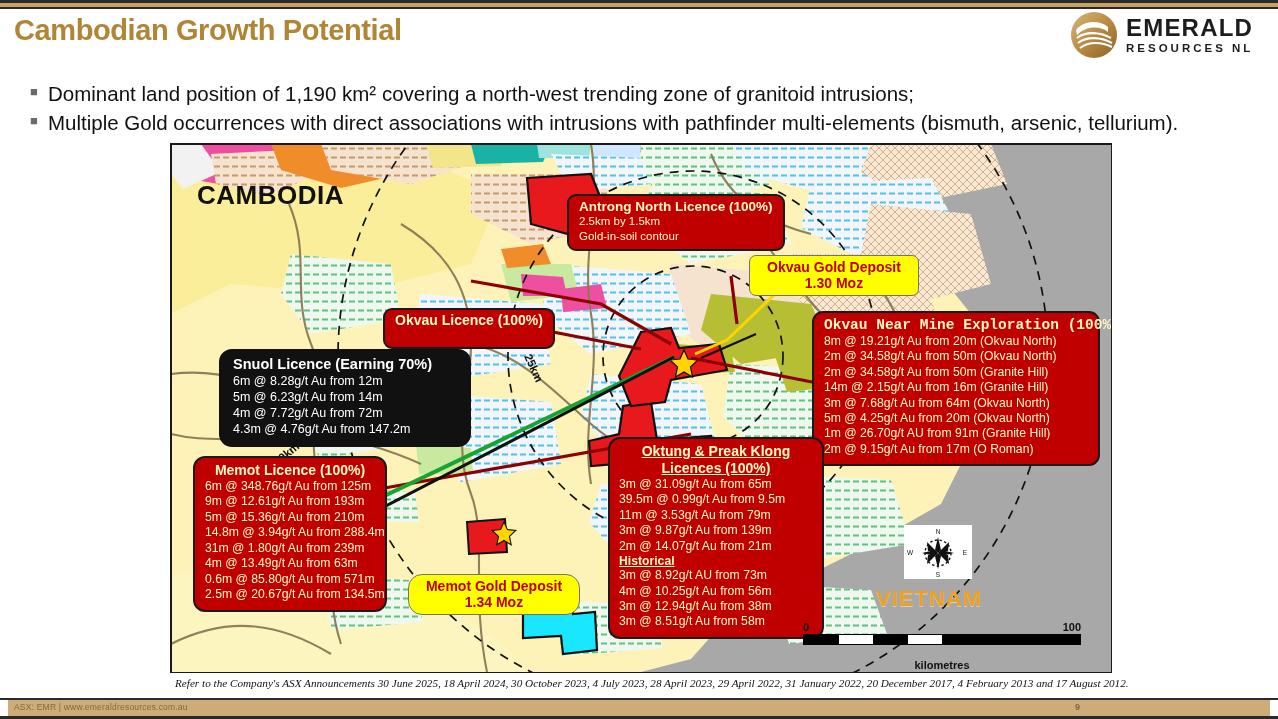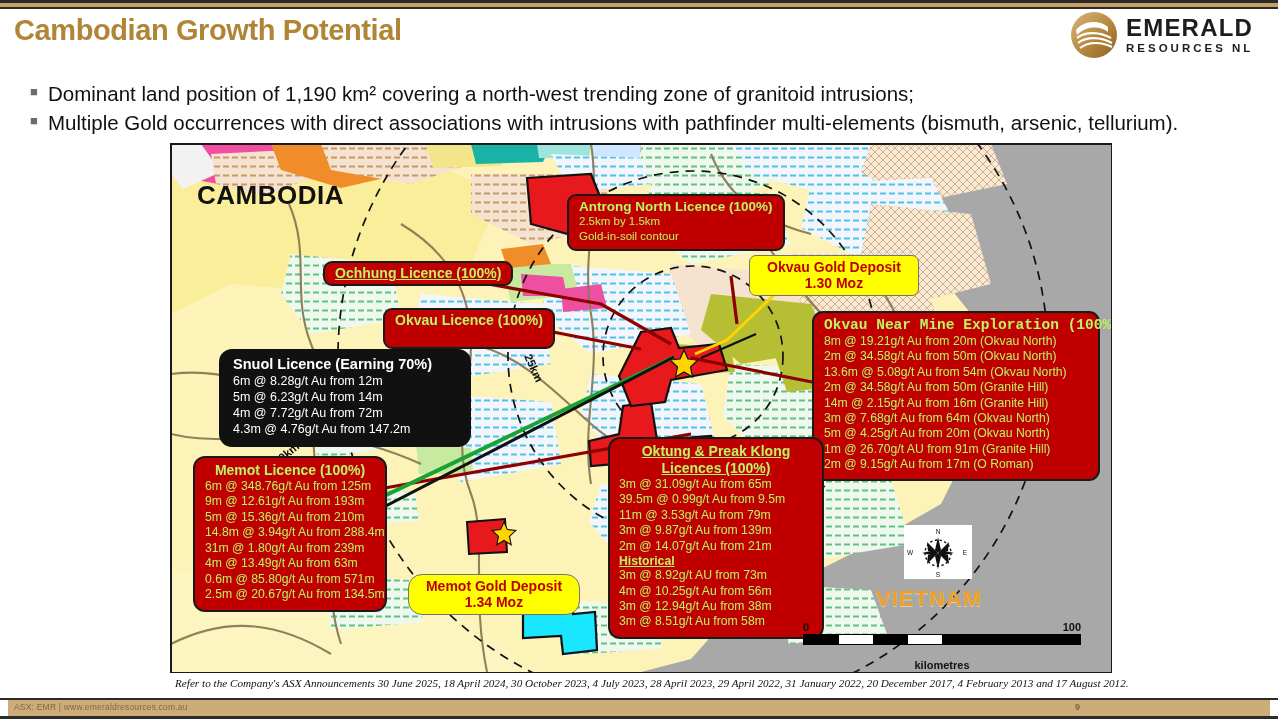--- a/index.html
+++ b/index.html
@@ -43,21 +43,21 @@
   .map{
     position:absolute; left:170px; top:143px; width:942px; height:530px;
     border:1px solid #1a1a1a; overflow:hidden; background:#a8a8a8;
   }
   .map-svg{ position:absolute; left:0; top:0; width:942px; height:530px; }
 
   
   .callout{ position:absolute; border-radius:9px; padding:4px 9px 6px 9px; }
   .callout .ctitle{ font-weight:bold; white-space:nowrap; }
   .callout .cline{ white-space:nowrap; }
-  .cal-red{ background:#c00000; border:2px solid #1a1a1a; color:#bef264; }
+  .cal-red{ background:#c00000; border:2px solid #1a1a1a; color:#fef9c3; }
   .cal-black{ background:#111111; border:2px solid #111111; color:#ffffff; }
   .cal-yellow{ background:#ffff00; border:1px solid #737373; color:#c00000; text-align:center; }
 
   #co-antrong{ left:396px; top:50px; padding:3px 10px 5px 10px;}
   #co-antrong .ctitle{ font-size:13.5px; }
   #co-antrong .cline{ font-size:11.5px; line-height:1.3; }
 
   #co-ochhung{ left:152px; top:117px; padding:2px 10px 3px 10px;}
   #co-ochhung .ctitle{ font-size:14px; text-decoration:underline; }
 
@@ -311,38 +311,34 @@
   <div class="dist-lbl" id="d25">25km</div>
   <div class="dist-lbl" id="d50">50km</div>
   <div class="dist-lbl" id="d100">100km</div>
 
   <div class="callout cal-red" id="co-antrong">
     <div class="ctitle">Antrong North Licence (100%)</div>
     <div class="cline">2.5km by 1.5km</div>
     <div class="cline">Gold-in-soil contour</div>
   </div>
 
-  <div class="callout cal-red" id="co-ochhung">
-    <div class="ctitle">Ochhung Licence (100%)</div>
-  </div>
 
   <div class="callout cal-red" id="co-okvaulic">
     <div class="ctitle">Okvau Licence (100%)</div>
   </div>
 
   <div class="callout cal-yellow" id="co-okvaudep">
     <div class="ctitle">Okvau Gold Deposit</div>
     <div class="cline">1.30 Moz</div>
   </div>
 
   <div class="callout cal-red" id="co-nearmine">
     <div class="ctitle">Okvau Near Mine Exploration (100%)</div>
     <div class="cline">8m @ 19.21g/t Au from 20m (Okvau North)</div>
     <div class="cline">2m @ 34.58g/t Au from 50m (Okvau North)</div>
-    <div class="cline">13.6m @ 5.08g/t Au from 54m (Okvau North)</div>
     <div class="cline">2m @ 34.58g/t Au from 50m (Granite Hill)</div>
     <div class="cline">14m @ 2.15g/t Au from 16m (Granite Hill)</div>
     <div class="cline">3m @ 7.68g/t Au from 64m (Okvau North)</div>
     <div class="cline">5m @ 4.25g/t Au from 20m (Okvau North)</div>
     <div class="cline">1m @ 26.70g/t AU from 91m (Granite Hill)</div>
     <div class="cline">2m @ 9.15g/t Au from 17m (O Roman)</div>
   </div>
 
   <div class="callout cal-black" id="co-snuol">
     <div class="ctitle">Snuol Licence (Earning 70%)</div>

